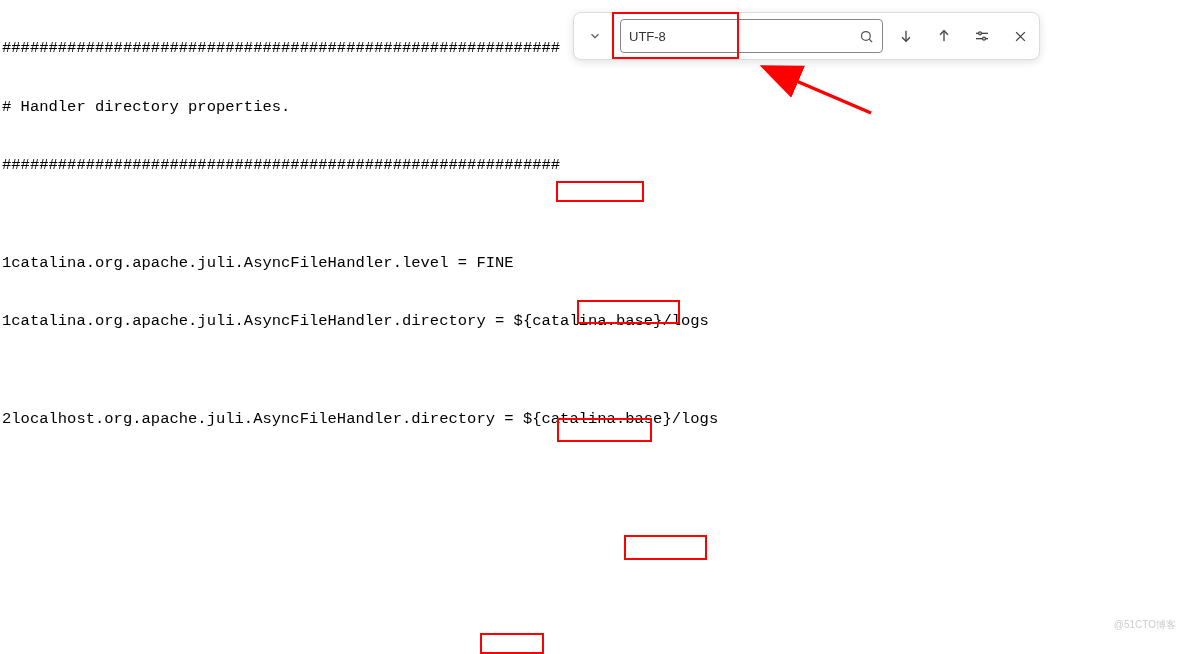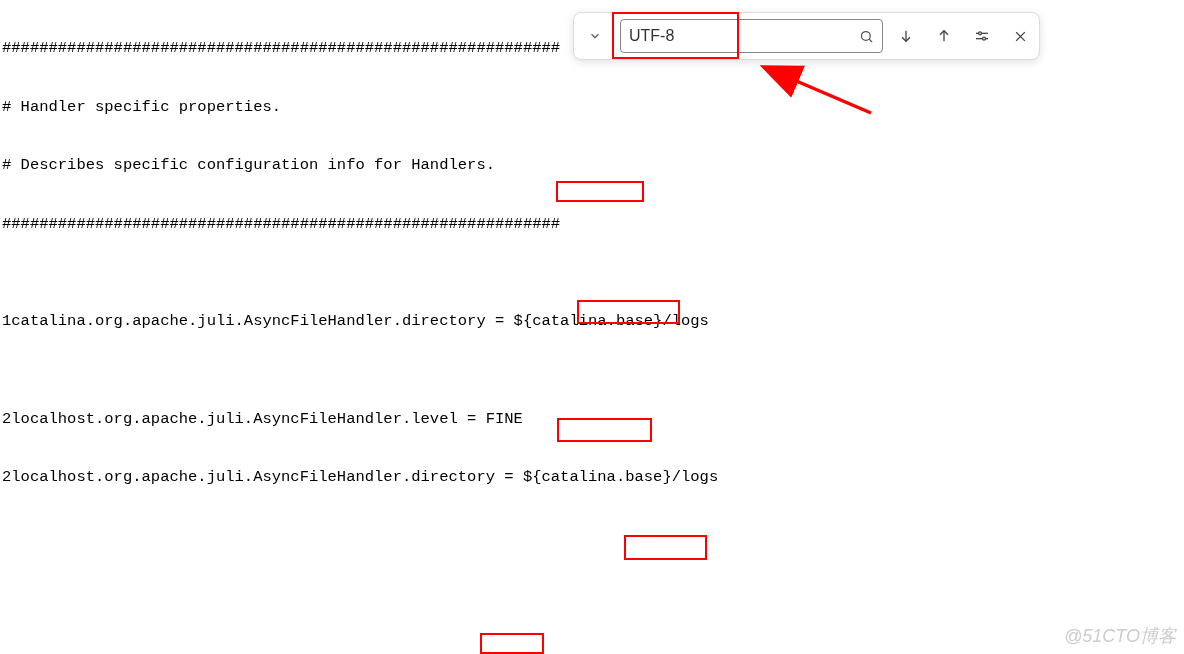--- a/index.html
+++ b/index.html
@@ -62,21 +62,21 @@
       display: flex;
       align-items: center;
       padding: 0 8px;
       position: relative;
     }
     .search-input {
       flex: 1;
       border: none;
       outline: none;
       font-family: 'Segoe UI', Arial, sans-serif;
-      font-size: 16px;
+      font-size: 13px;
       color: #333;
     }
     .search-mag {
       color: #555;
       display: flex;
       align-items: center;
     }
     .search-icon-btn {
       width: 38px;
       height: 100%;
@@ -95,41 +95,39 @@
     .arrow-annotation {
       position: absolute;
       top: 63px;
       left: 756px;
       pointer-events: none;
       z-index: 90;
     }
     .watermark {
       position: absolute;
       right: 8px;
-      bottom: 6px;
+      bottom: 22px;
       font-family: 'Segoe UI', Arial, sans-serif;
-      font-size: 18px;
+      font-size: 10px;
       color: #cccccc;
       pointer-events: none;
-      font-style: italic;
     }
     svg { display: block; }
   </style>
 </head>
 <body>
 
 <div class="content">
   <div class="line">############################################################</div>
-  <div class="line"># Handler specific properties.</div>
-  <div class="line"># Describes specific configuration info for Handlers.</div>
+  <div class="line"># Handler directory properties.</div>
   <div class="line">############################################################</div>
   <div class="line"></div>
+  <div class="line">1catalina.org.apache.juli.AsyncFileHandler.level = FINE</div>
   <div class="line">1catalina.org.apache.juli.AsyncFileHandler.directory = ${catalina.base}/logs</div>
   <div class="line"></div>
-  <div class="line">2localhost.org.apache.juli.AsyncFileHandler.level = FINE</div>
   <div class="line">2localhost.org.apache.juli.AsyncFileHandler.directory = ${catalina.base}/logs</div>
   
   
   <div class="line"></div>
   
   
   
   
   <div class="line"></div>
   

